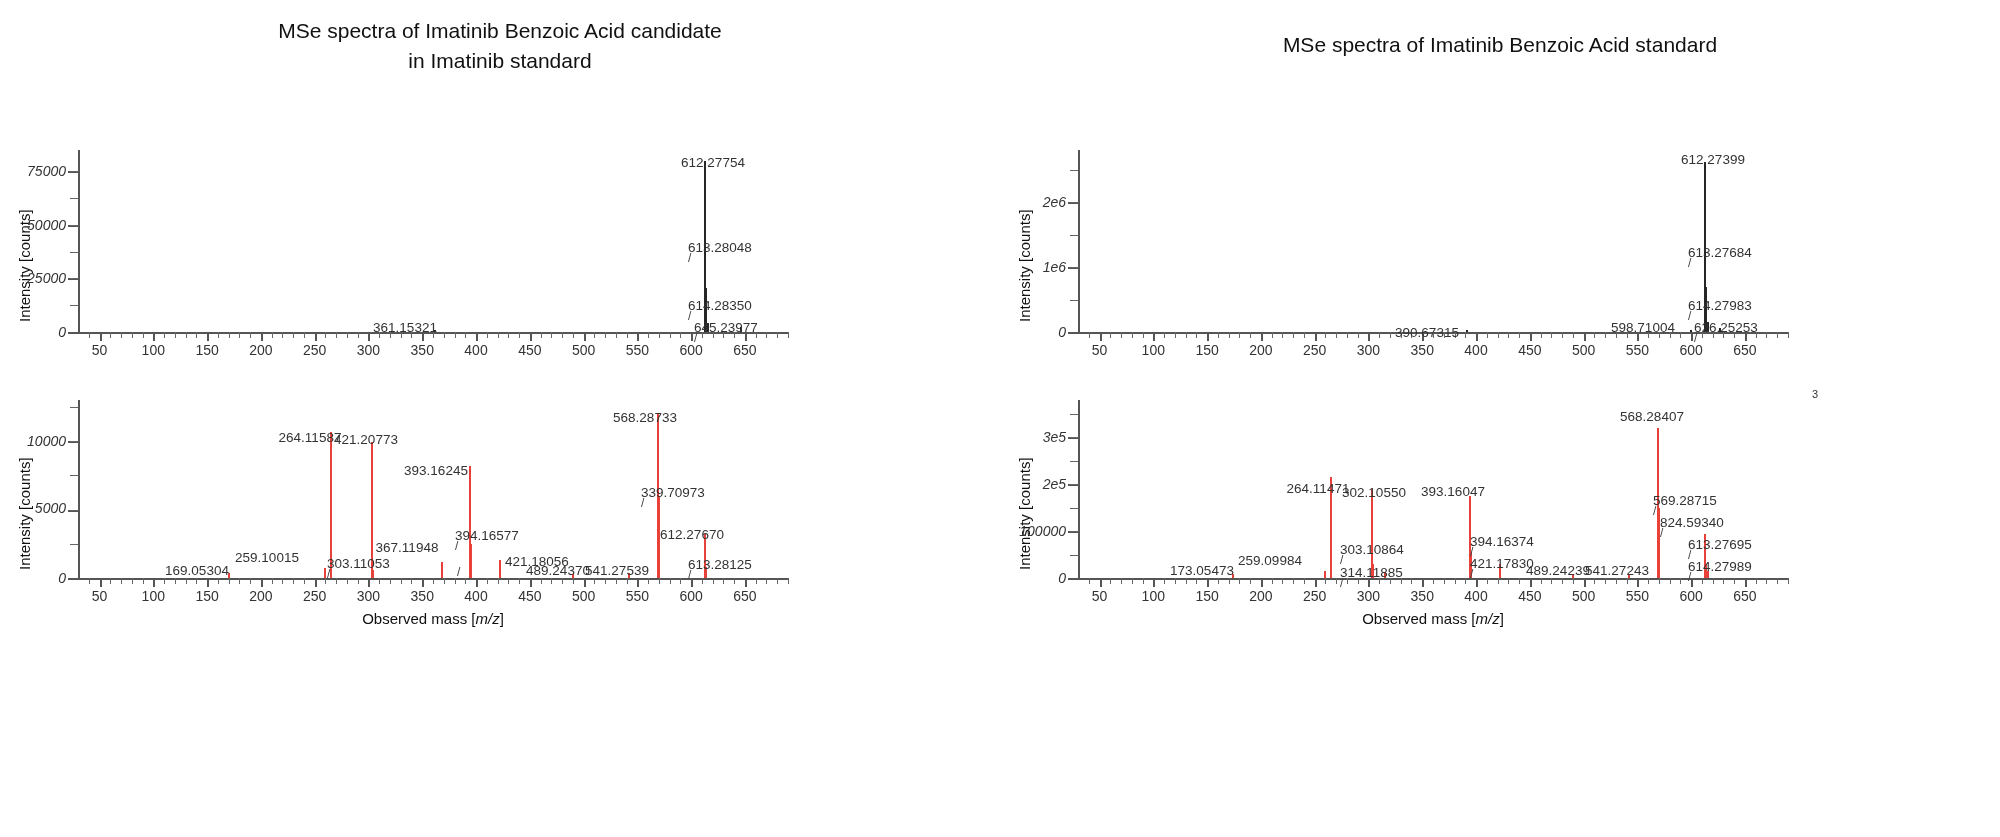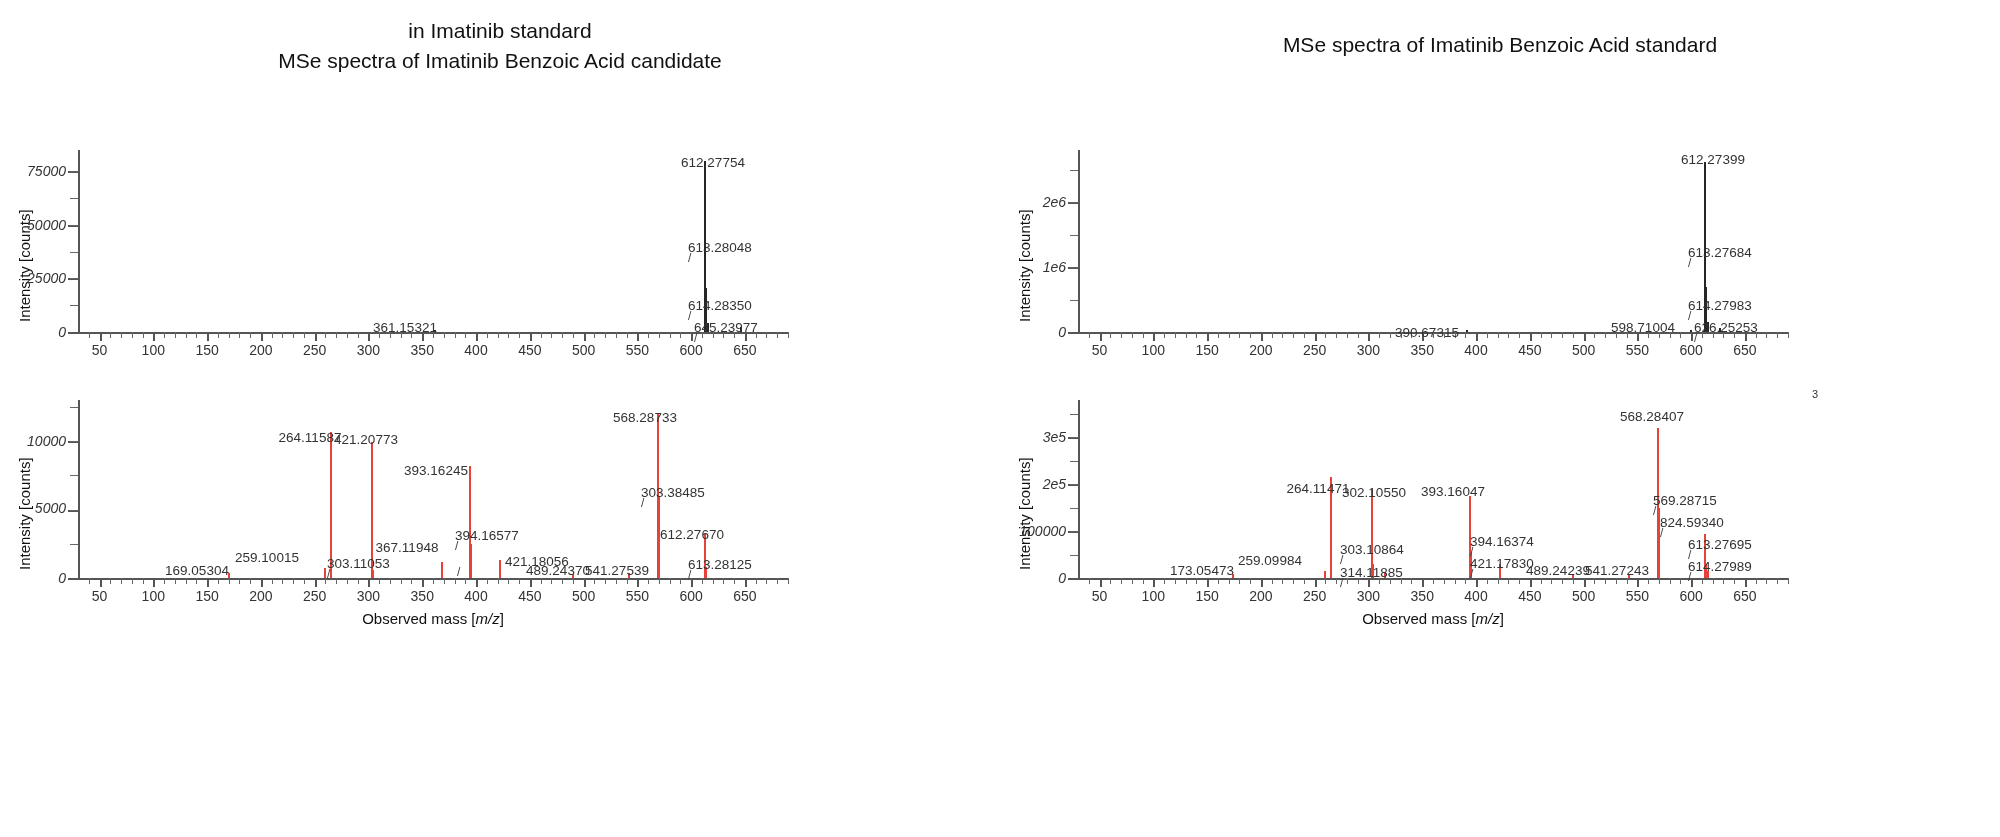--- a/index.html
+++ b/index.html
@@ -64,22 +64,22 @@
   .peak-label.l{transform:translateX(0);}
 
   .leader{position:absolute;font-size:12px;color:#444;line-height:10px;}
   .exp-note{position:absolute;font-size:11px;color:#333;}
 </style>
 </head>
 <body>
 
 <div class="panel panel-left">
   <div class="chart-title">
+    <div>MSe spectra of Imatinib Benzoic Acid candidate</div>
     <div>in Imatinib standard</div>
-    <div>MSe spectra of Imatinib Benzoic Acid candidate</div>
   </div>
 
   <div class="chart" id="c-lt" style="left:78px;top:150px;width:710px;height:182px;">
     <div class="ylabel" style="left:-62px;top:172px;">Intensity [counts]</div>
     <div class="axis-y-line" style="height:182px;"></div>
     <div class="axis-x-line" style="top:182px;width:710px;"></div>
     <div class="plot">
         <div class="xtick" style="left: 10.7576px; top: 182px;"></div>
         <div class="xtick" style="left: 21.5152px; top: 182px;"></div>
         <div class="xtick" style="left: 32.2727px; top: 182px;"></div>
@@ -594,21 +594,21 @@
 <div class="leader" style="left: 327px; top: 569px;">/</div>
 <div class="peak-label c" style="left: 407px; top: 540px;">367.11948</div>
 <div class="peak-label c" style="left: 436px; top: 463px;">393.16245</div>
 <div class="peak-label l" style="left: 455px; top: 528px;">394.16577</div>
 <div class="leader" style="left: 455px; top: 541px;">/</div>
 <div class="peak-label l" style="left: 457px; top: 554px; margin-left: 48px;">421.18056</div>
 <div class="leader" style="left: 457px; top: 567px;">/</div>
 <div class="peak-label c" style="left: 558px; top: 563px;">489.24370</div>
 <div class="peak-label c" style="left: 617px; top: 563px;">541.27539</div>
 <div class="peak-label c" style="left: 645px; top: 410px;">568.28733</div>
-<div class="peak-label l" style="left: 641px; top: 485px;">303.38485</div>
+<div class="peak-label l" style="left: 641px; top: 485px;">339.70973</div>
 <div class="leader" style="left: 641px; top: 498px;">/</div>
 <div class="peak-label c" style="left: 692px; top: 527px;">612.27670</div>
 <div class="peak-label l" style="left: 688px; top: 557px;">613.28125</div>
 <div class="leader" style="left: 688px; top: 570px;">/</div>
 <div class="peak-label c" style="left: 1713px; top: 152px;">612.27399</div>
 <div class="peak-label l" style="left: 1688px; top: 245px;">613.27684</div>
 <div class="leader" style="left: 1688px; top: 258px;">/</div>
 <div class="peak-label l" style="left: 1688px; top: 298px;">614.27983</div>
 <div class="leader" style="left: 1688px; top: 311px;">/</div>
 <div class="peak-label l" style="left: 1694px; top: 320px;">626.25253</div>

